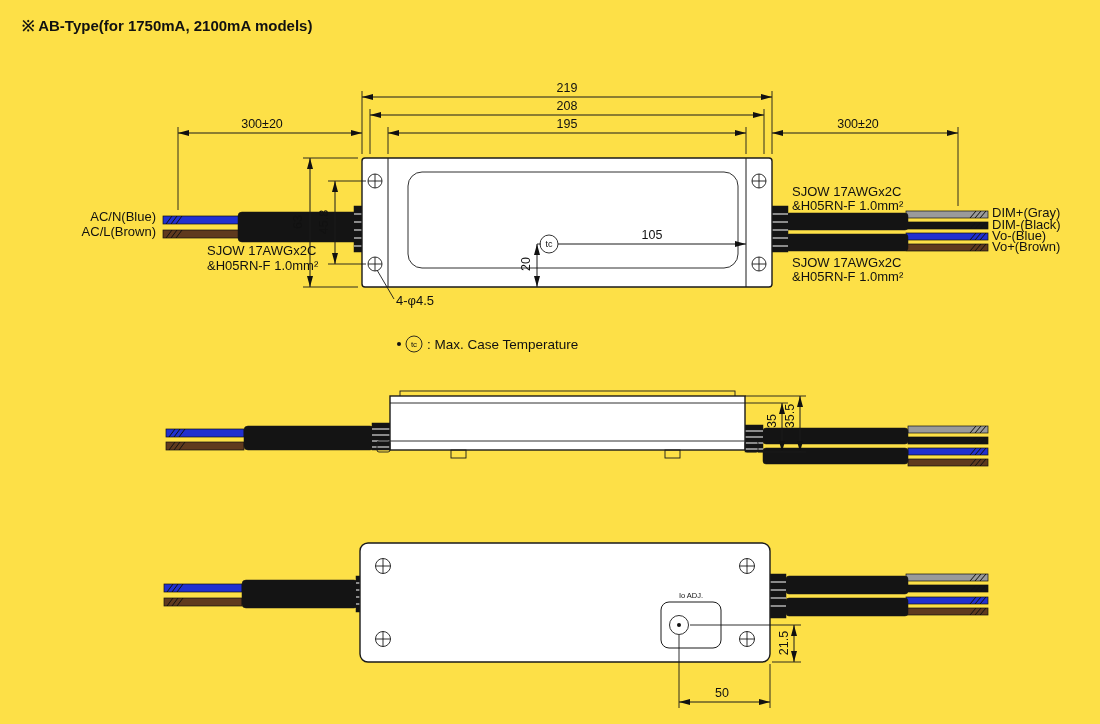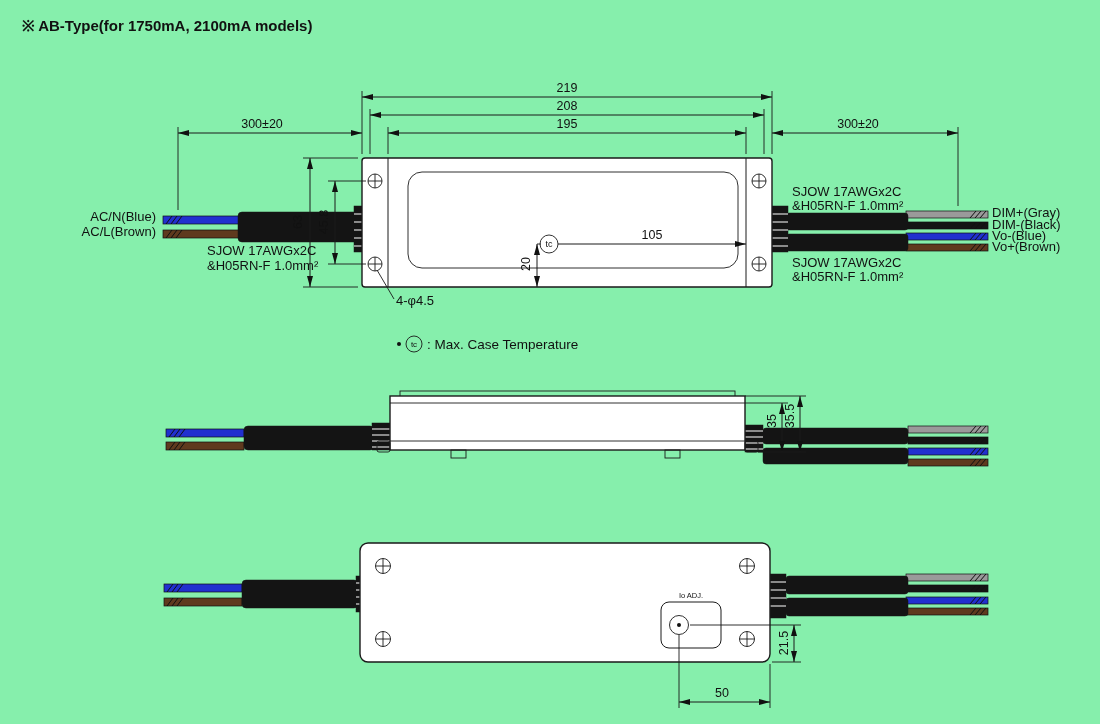--- a/index.html
+++ b/index.html
@@ -1,16 +1,16 @@
 <!DOCTYPE html>
 <html><head>
 <meta charset="utf-8">
 <style>
   html,body{margin:0;padding:0;background:#ffffff;}
-  .drawing-wrap{width:1100px;height:724px;background:#86efac;position:relative;overflow:hidden;text-align:right;}
+  .drawing-wrap{width:1100px;height:724px;background:#fde047;position:relative;overflow:hidden;text-align:right;}
   svg text{font-family:"Liberation Sans",sans-serif;fill:#111;}
   .t-title{font-size:15px;font-weight:bold;}
   .t-lbl{font-size:13px;}
   .t-dim{font-size:12.5px;}
   .t-note{font-size:13.5px;}
   .t-tc{font-size:9px;}
   .t-tc-sm{font-size:8px;}
   .t-tiny{font-size:7.5px;}
   .ln{stroke:#1a1a1a;stroke-width:1;fill:none;}
   .thin{stroke:#1a1a1a;stroke-width:0.9;fill:none;}

